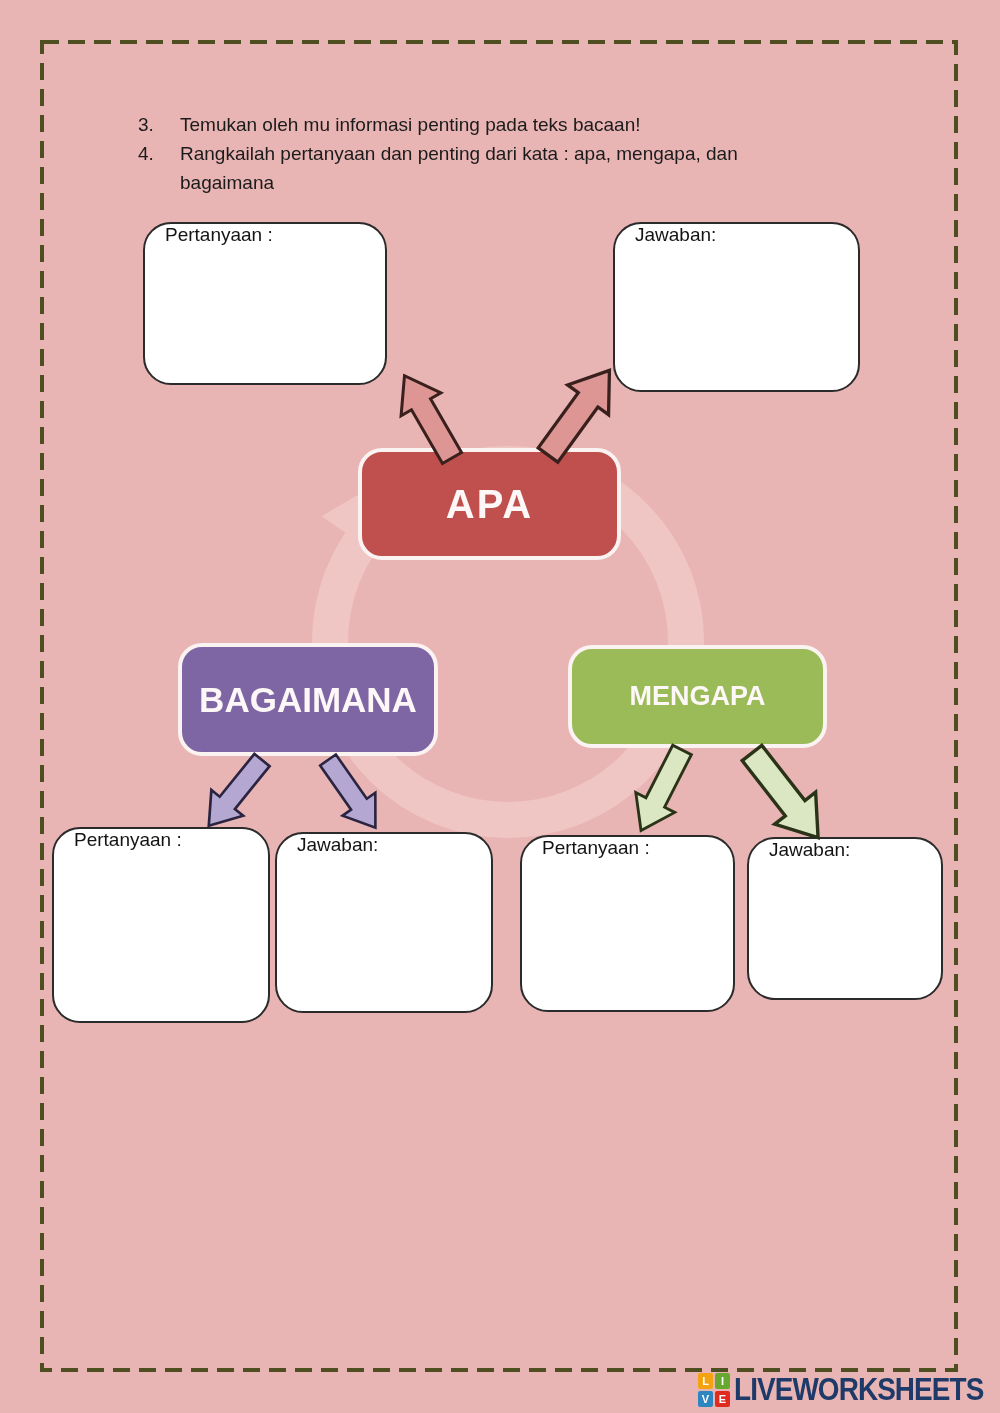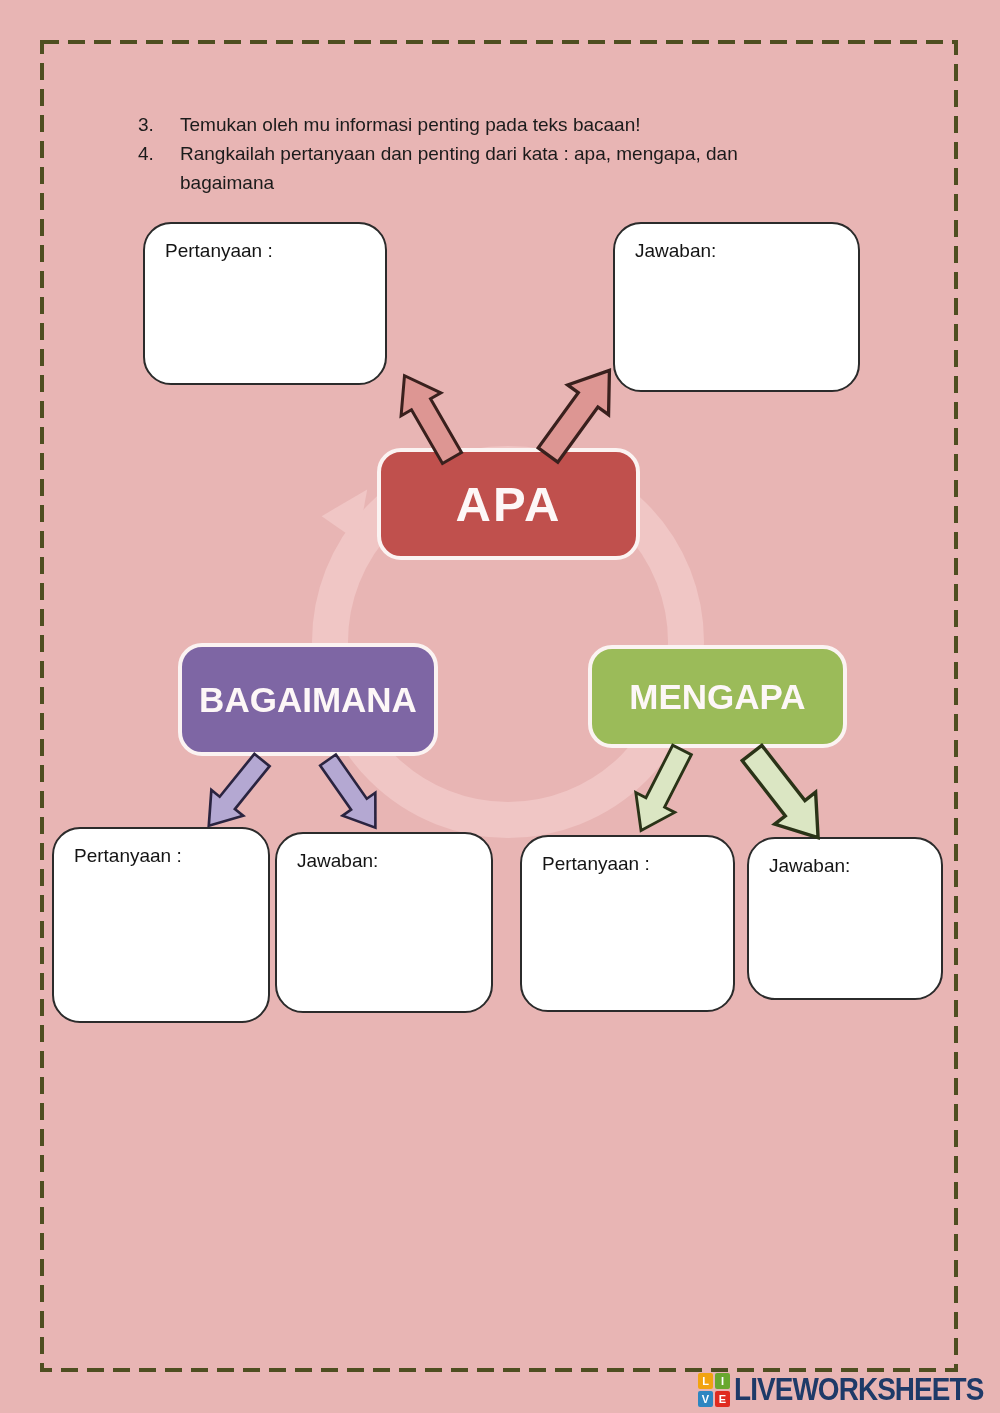--- a/index.html
+++ b/index.html
@@ -14,39 +14,39 @@
 
   
   .instructions{position:absolute;left:138px;top:110px;width:690px;z-index:2;
     font-size:19px;line-height:29px;color:#1b1b1b;}
   .instr-item{display:flex;}
   .instr-num{width:42px;flex:none;}
   .instr-lines{flex:1;}
 
   
   .wbox{position:absolute;z-index:2;background:#fff;border:2px solid #2b2b2b;
-    border-radius:28px;box-sizing:border-box;padding:16px 20px;
+    border-radius:28px;box-sizing:border-box;padding:0 20px;
     font-size:19px;color:#141414;}
   #box-apa-pertanyaan{left:143px;top:222px;width:244px;height:163px;}
   #box-apa-jawaban{left:613px;top:222px;width:247px;height:170px;}
   #box-bag-pertanyaan{left:52px;top:827px;width:218px;height:196px;}
   #box-bag-jawaban{left:275px;top:832px;width:218px;height:181px;}
   #box-men-pertanyaan{left:520px;top:835px;width:215px;height:177px;}
   #box-men-jawaban{left:747px;top:837px;width:196px;height:163px;}
 
   
   .cbox{position:absolute;z-index:2;border:4px solid #fbf3f2;border-radius:24px;
     display:flex;align-items:center;justify-content:center;box-sizing:border-box;
     color:#fdf7f7;font-weight:bold;}
-  #node-apa{left:377px;top:448px;width:263px;height:112px;background:#c0504d;
-    font-size:49px;letter-spacing:2px;}
+  #node-apa{left:358px;top:448px;width:263px;height:112px;background:#c0504d;
+    font-size:40px;letter-spacing:2px;}
   #node-bagaimana{left:178px;top:643px;width:260px;height:113px;background:#7e66a4;
     font-size:35px;}
   #node-mengapa{left:568px;top:645px;width:259px;height:103px;background:#9bbb59;
-    font-size:35px;margin-left:20px;}
+    font-size:27px;}
 
   
   .footer{position:absolute;left:698px;top:1372px;z-index:4;display:flex;align-items:center;}
   .logo-grid{display:grid;grid-template-columns:15px 15px;grid-auto-rows:16px;gap:2px;margin-right:4px;}
   .logo-sq{display:flex;align-items:center;justify-content:center;color:#fff;
     font-size:11px;font-weight:bold;border-radius:2px;line-height:1;}
   .sq0{background:#f2a30f;}
   .sq1{background:#69a82f;}
   .sq2{background:#2e86c1;}
   .sq3{background:#e02b20;}

